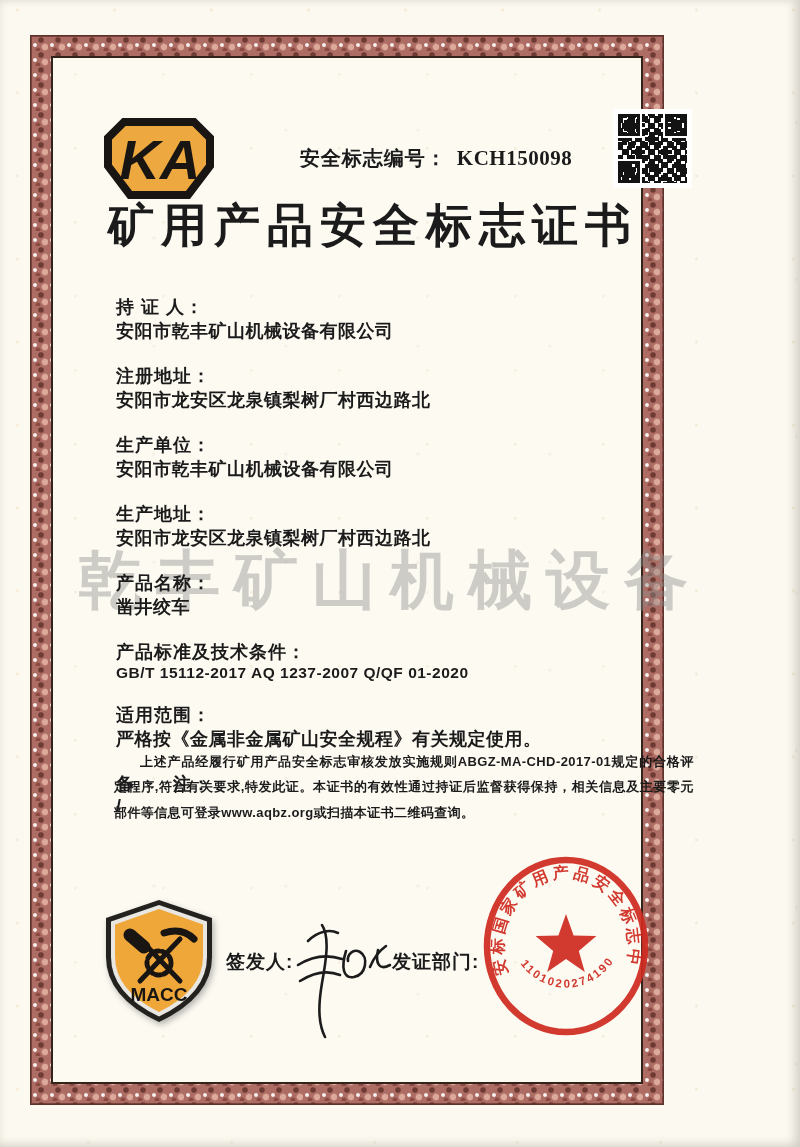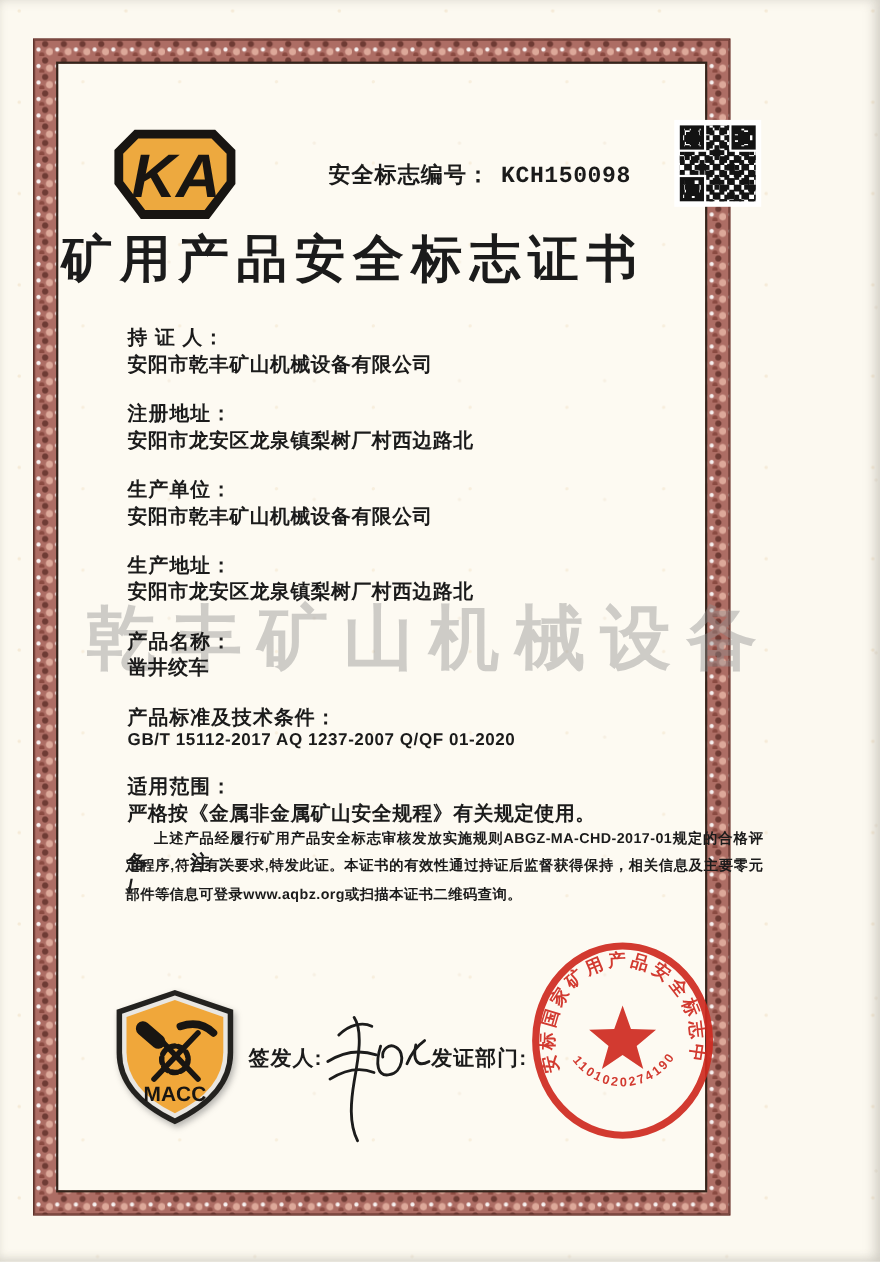--- a/index.html
+++ b/index.html
@@ -46,36 +46,36 @@
     outline-offset:0px;
   }
   .inner{position:absolute;inset:0;}
 
   
   .ka{position:absolute;left:47px;top:56px;width:112px;height:84px;}
 
   
   .certno{position:absolute;left:150px;top:84px;width:460px;text-align:center;white-space:nowrap;}
   .certno .lab{font-weight:bold;font-size:20px;letter-spacing:1px;font-family:Liberation Serif, serif;}
-  .certno .num{font-family:Liberation Mono, monospace;font-weight:bold;font-size:21px;margin-left:10px;letter-spacing:.5px;}
+  .certno .num{font-family:Liberation Serif, serif;font-weight:bold;font-size:21px;margin-left:10px;letter-spacing:.5px;}
 
   
   .qr{position:absolute;left:560px;top:51px;width:73px;height:73px;background:#fff;
       box-shadow:0 0 0 3px #fff;}
   .qr .noise{position:absolute;inset:2px;
       background:
         conic-gradient(#131313 25%, transparent 0 50%, #131313 0 75%, transparent 0) 0 0/ 9px 9px,
         conic-gradient(#131313 25%, transparent 0 50%, #131313 0 75%, transparent 0) 4px 2px/ 13px 13px;
   }
   .qr .f{position:absolute;width:11px;height:11px;border:3.5px solid #131313;background:#131313;background-clip:content-box;padding:2.5px;box-shadow:0 0 0 2px #fff;}
   .qr .f.tl{left:2px;top:2px;} .qr .f.tr{right:2px;top:2px;} .qr .f.bl{left:2px;bottom:2px;}
 
   
   .title{
-    position:absolute;left:0;top:144px;width:100%;text-align:left;
+    position:absolute;left:0;top:134px;width:100%;text-align:right;
     font-family:"Liberation Serif","DejaVu Serif",serif;
     font-size:46px;font-weight:900;letter-spacing:7px;white-space:nowrap;
   }
 
   
   .fields{position:absolute;left:60px;top:234px;width:582px;font-size:18px;}
   .frow{display:flex;align-items:flex-start;margin-bottom:21px;white-space:nowrap;flex-direction:column;}
   .frow .lbl{font-weight:bold;min-width:110px;letter-spacing:1px;flex:none;}
   .frow .lbl.wide{min-width:0;margin-right:14px;}
   .frow .val{font-weight:600;letter-spacing:.5px;}

